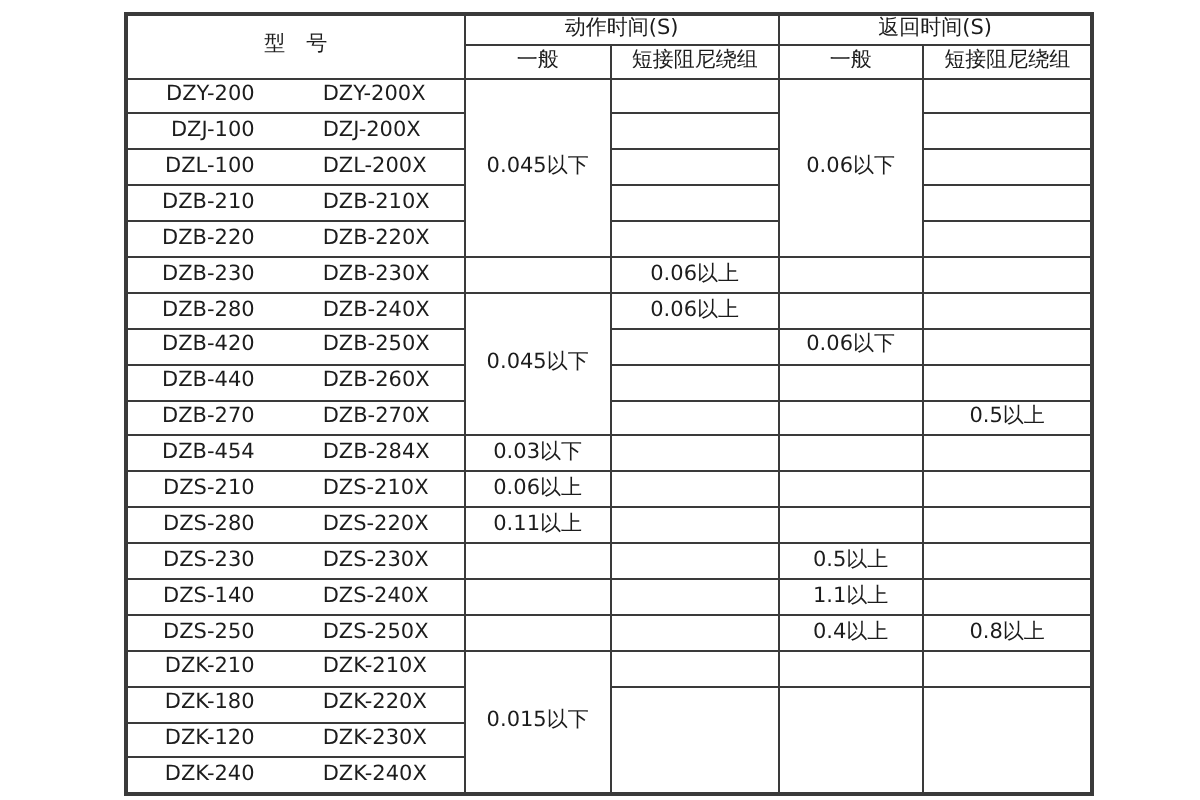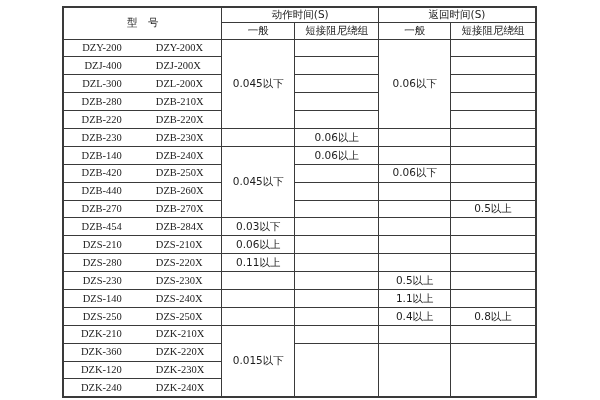--- a/index.html
+++ b/index.html
@@ -5,21 +5,21 @@
   html,body{margin:0;padding:0;}
   .page{position:relative;width:600px;height:400px;background:#ffffff;overflow:hidden;
         font-family:"DejaVu Sans","Liberation Sans",sans-serif;}
   table.spec{position:absolute;left:62px;top:6px;border-collapse:collapse;table-layout:fixed;
         font-size:10.5px;color:#1c1c1c;border:2px solid #3a3a3a;}
   table.spec td, table.spec th{border:1px solid #3a3a3a;padding:0;text-align:center;
         vertical-align:middle;font-weight:normal;overflow:hidden;white-space:nowrap;
         line-height:1.1;}
   tr.h1{height:15px;padding-left:48px;} tr.h2{height:17px;}
   tbody tr{height:17.9px;}
-  .model-cell span{display:inline-block;margin:0 17px;font-family:Liberation Serif, serif;}
+  .model-cell span{display:inline-block;margin:0 17px;}
 </style>
 </head>
 <body>
 
 <div class="page">
   <table class="spec">
     <colgroup>
       <col style="width:150px">
       <col style="width:73px">
       <col style="width:84px">
@@ -41,48 +41,48 @@
     </thead>
     <tbody>
         <tr>
           <td class="model-cell"><span>DZY-200</span><span>DZY-200X</span></td>
           <td rowspan="5">0.045以下</td>
           <td></td>
           <td rowspan="5">0.06以下</td>
           <td></td>
         </tr>
         <tr>
-          <td class="model-cell"><span>DZJ-400</span><span>DZJ-200X</span></td>
+          <td class="model-cell"><span>DZJ-100</span><span>DZJ-200X</span></td>
           <td></td>
           <td></td>
         </tr>
         <tr>
-          <td class="model-cell"><span>DZL-300</span><span>DZL-200X</span></td>
+          <td class="model-cell"><span>DZL-100</span><span>DZL-200X</span></td>
           <td></td>
           <td></td>
         </tr>
         <tr>
-          <td class="model-cell"><span>DZB-280</span><span>DZB-210X</span></td>
+          <td class="model-cell"><span>DZB-210</span><span>DZB-210X</span></td>
           <td></td>
           <td></td>
         </tr>
         <tr>
           <td class="model-cell"><span>DZB-220</span><span>DZB-220X</span></td>
           <td></td>
           <td></td>
         </tr>
         <tr>
           <td class="model-cell"><span>DZB-230</span><span>DZB-230X</span></td>
           <td></td>
           <td>0.06以上</td>
           <td></td>
           <td></td>
         </tr>
         <tr>
-          <td class="model-cell"><span>DZB-140</span><span>DZB-240X</span></td>
+          <td class="model-cell"><span>DZB-280</span><span>DZB-240X</span></td>
           <td rowspan="4">0.045以下</td>
           <td>0.06以上</td>
           <td></td>
           <td></td>
         </tr>
         <tr>
           <td class="model-cell"><span>DZB-420</span><span>DZB-250X</span></td>
           <td></td>
           <td>0.06以下</td>
           <td></td>
@@ -142,21 +142,21 @@
           <td>0.8以上</td>
         </tr>
         <tr>
           <td class="model-cell"><span>DZK-210</span><span>DZK-210X</span></td>
           <td rowspan="4">0.015以下</td>
           <td></td>
           <td></td>
           <td></td>
         </tr>
         <tr>
-          <td class="model-cell"><span>DZK-360</span><span>DZK-220X</span></td>
+          <td class="model-cell"><span>DZK-180</span><span>DZK-220X</span></td>
           <td rowspan="3"></td>
           <td rowspan="3"></td>
           <td rowspan="3"></td>
         </tr>
         <tr>
           <td class="model-cell"><span>DZK-120</span><span>DZK-230X</span></td>
         </tr>
         <tr>
           <td class="model-cell"><span>DZK-240</span><span>DZK-240X</span></td>
         </tr>

